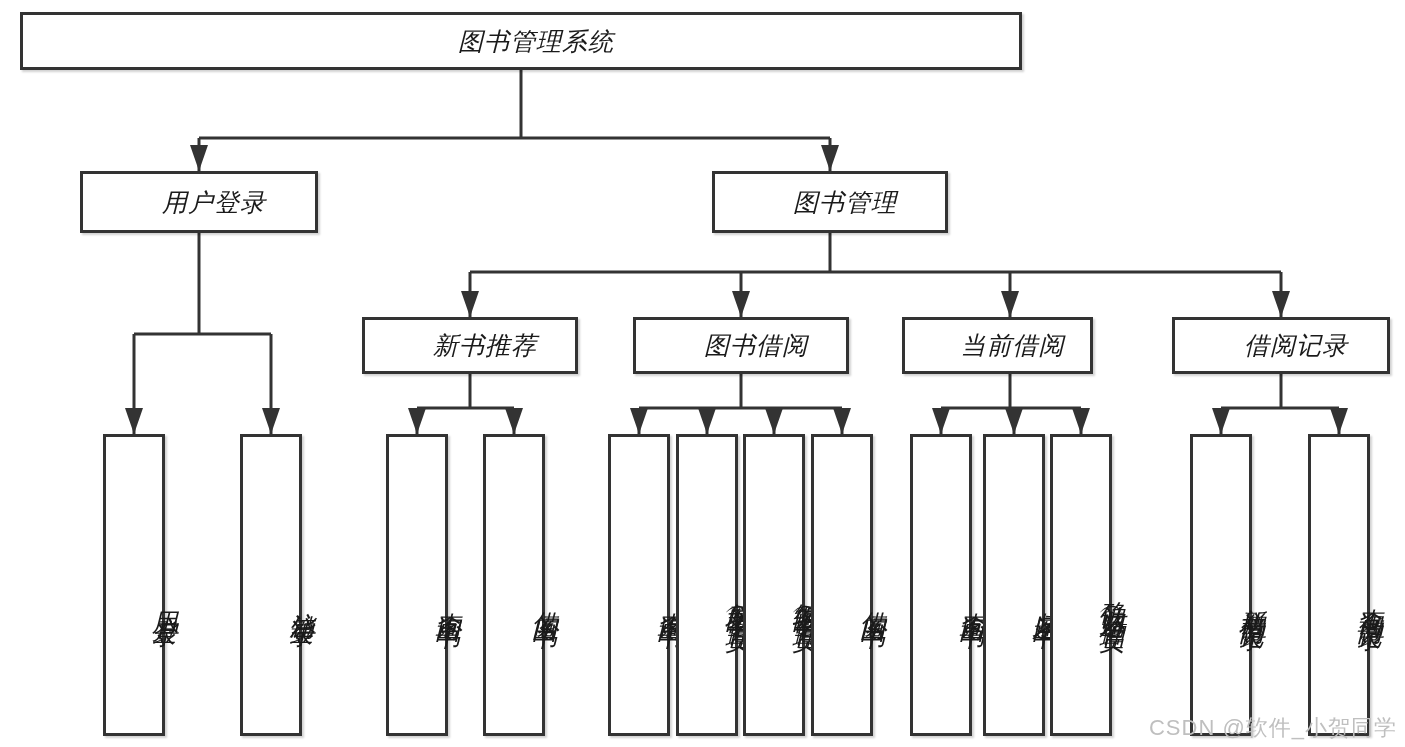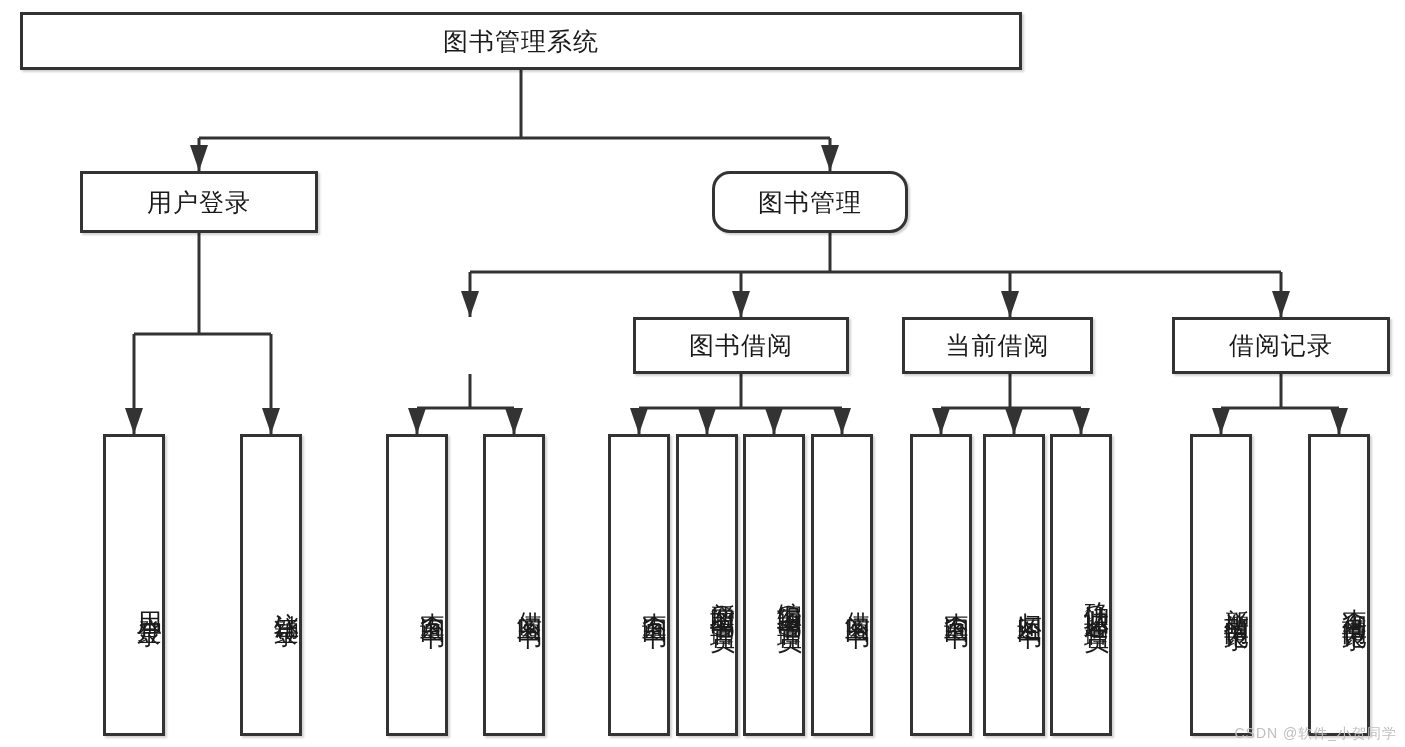--- a/index.html
+++ b/index.html
@@ -14,25 +14,26 @@
   #diagram-root{position:absolute;left:0;top:0;width:1405px;height:747px;}
   .node-box{
     position:absolute;
     box-sizing:border-box;
     background:#ffffff;
     border:3px solid #333333;
     box-shadow:2px 2px 2px rgba(0,0,0,0.18);
   }
   .node-label{
     position:absolute;
-    left:0;top:0;width:100%;height:100%;
+    left:15px;top:0;width:100%;height:100%;
     display:flex;align-items:center;justify-content:center;
     color:#1a1a1a;
     letter-spacing:1px;
     white-space:pre;
+    font-style:italic;
   }
   .node-h .node-label{
     font-size:25px;
     writing-mode:horizontal-tb;
   }
   .node-v .node-label{
     writing-mode:vertical-rl;
     text-orientation:upright;
     font-size:25px;
     letter-spacing:4px;
@@ -40,21 +41,21 @@
     justify-content:center;
     padding-top:30px;
     box-sizing:border-box;
     line-height:1;
   }
   .node-root .node-label{font-size:25px;}
   #connectors{position:absolute;left:0;top:0;width:1405px;height:747px;pointer-events:none;}
   #watermark{
     position:absolute;
     right:8px;bottom:4px;
-    font-size:14px;
+    font-size:22px;
     color:#bfbfbf;
     letter-spacing:1px;
     white-space:nowrap;
   }
 </style>
 </head>
 <body>
 
 <div id="diagram-root">
   <svg id="connectors" viewBox="0 0 1405 747">
@@ -110,22 +111,25 @@
       <polygon points="1212,408 1230,408 1221,434" fill="#333333"></polygon>
       <line x1="1339" y1="408" x2="1339" y2="434" stroke="#333333" stroke-width="3"></line>
       <polygon points="1330,408 1348,408 1339,434" fill="#333333"></polygon>
     </svg>
 <div class="node-box node-h node-root" style="left: 20px; top: 12px; width: 1002px; height: 58px;">
       <div class="node-label">图书管理系统</div>
     </div>
     <div class="node-box node-h" style="left: 80px; top: 171px; width: 238px; height: 62px;">
       <div class="node-label">用户登录</div>
     </div>
-    <div class="node-box node-h" style="left: 712px; top: 171px; width: 196px; height: 62px; border-radius: 18px;">
+    <div class="node-box node-h" style="left: 712px; top: 171px; width: 236px; height: 62px;">
       <div class="node-label">图书管理</div>
+    </div>
+    <div class="node-box node-h" style="left: 362px; top: 317px; width: 216px; height: 57px;">
+      <div class="node-label">新书推荐</div>
     </div>
     <div class="node-box node-h" style="left: 633px; top: 317px; width: 216px; height: 57px; padding-left: 8px;">
       <div class="node-label">图书借阅</div>
     </div>
     <div class="node-box node-h" style="left: 902px; top: 317px; width: 191px; height: 57px;">
       <div class="node-label">当前借阅</div>
     </div>
     <div class="node-box node-h" style="left: 1172px; top: 317px; width: 218px; height: 57px; padding-left: 22px;">
       <div class="node-label">借阅记录</div>
     </div>

